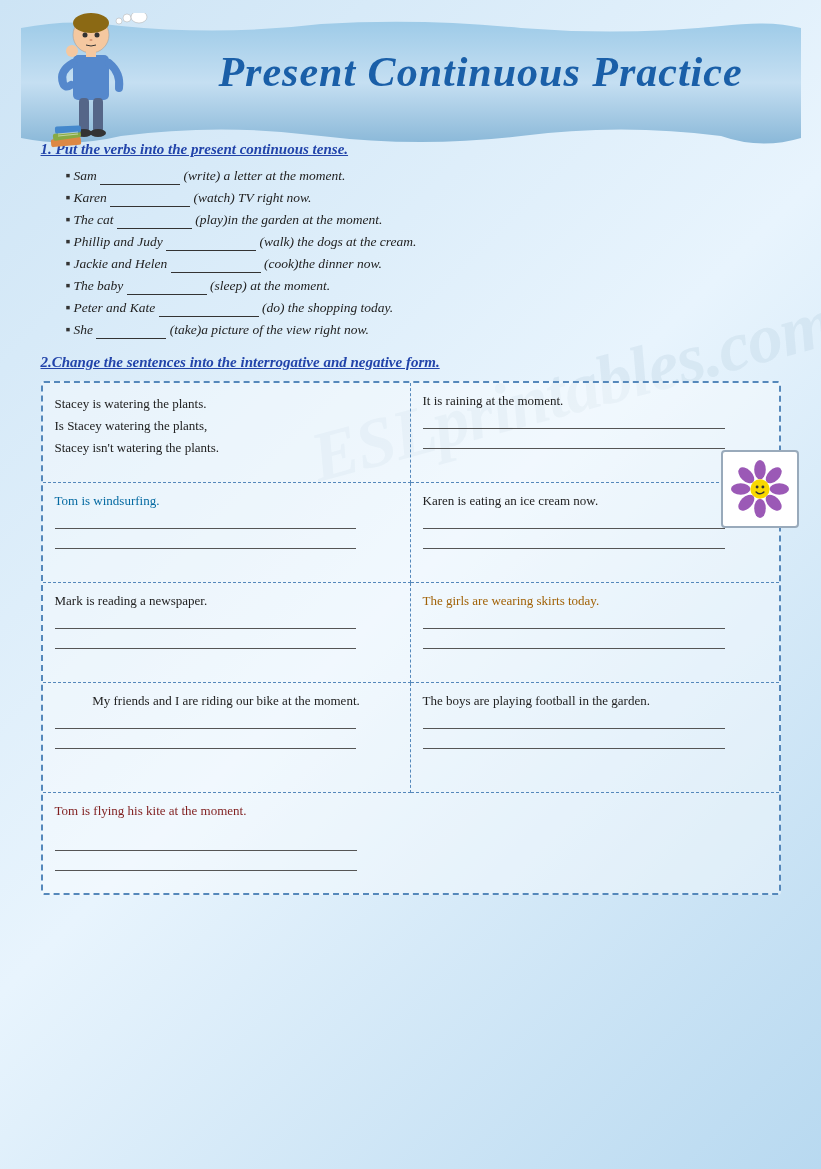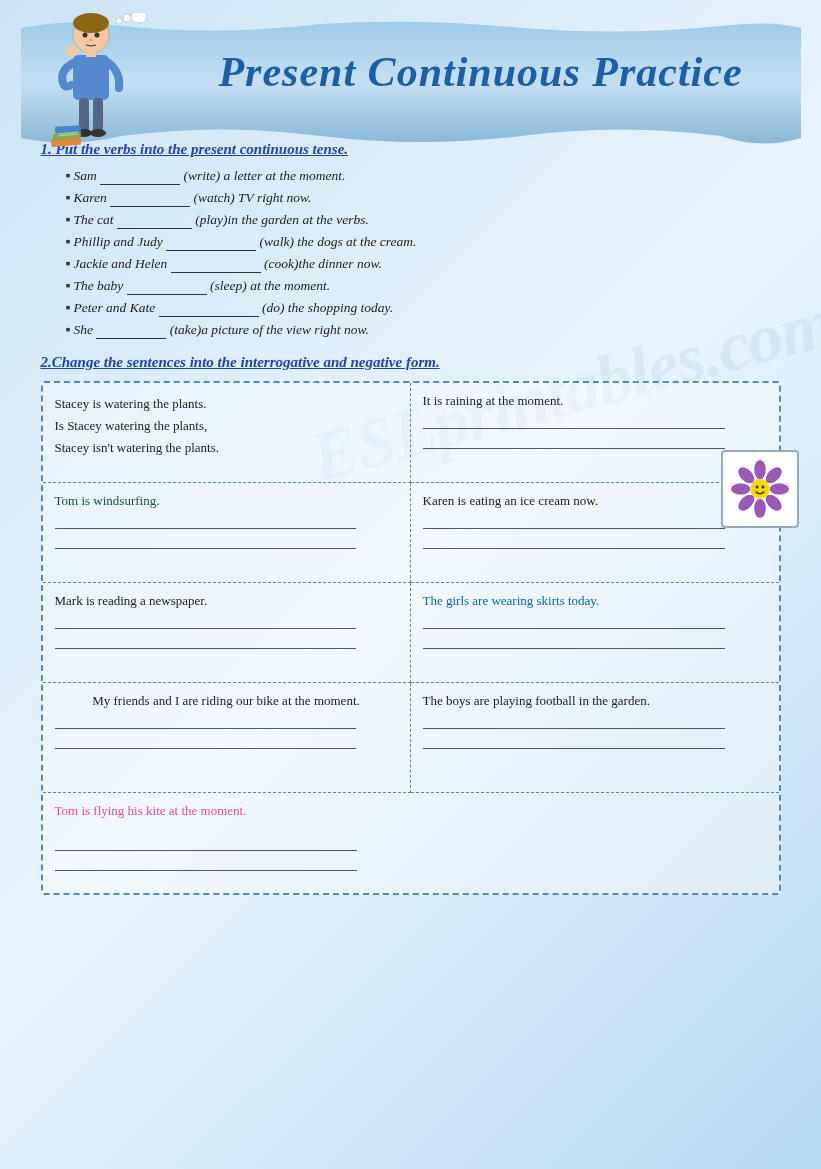--- a/index.html
+++ b/index.html
@@ -116,21 +116,21 @@
     <li style="font-style:italic;font-size:13.5px;color:#222;margin-bottom:5px;display:flex;align-items:baseline;gap:3px;">
       <span style="color:#333;font-size:14px;flex-shrink:0;">▪</span>
       <span><em>Sam</em> <span style="border-bottom:1px solid #333;display:inline-block;width:80px;">&nbsp;</span> <em>(write) a letter at the moment.</em></span>
     </li>
     <li style="font-style:italic;font-size:13.5px;color:#222;margin-bottom:5px;display:flex;align-items:baseline;gap:3px;">
       <span style="color:#333;font-size:14px;flex-shrink:0;">▪</span>
       <span><em>Karen</em> <span style="border-bottom:1px solid #333;display:inline-block;width:80px;">&nbsp;</span> <em>(watch) TV right now.</em></span>
     </li>
     <li style="font-style:italic;font-size:13.5px;color:#222;margin-bottom:5px;display:flex;align-items:baseline;gap:3px;">
       <span style="color:#333;font-size:14px;flex-shrink:0;">▪</span>
-      <span><em>The cat</em> <span style="border-bottom:1px solid #333;display:inline-block;width:75px;">&nbsp;</span> <em>(play)in the garden at the verbs.</em></span>
+      <span><em>The cat</em> <span style="border-bottom:1px solid #333;display:inline-block;width:75px;">&nbsp;</span> <em>(play)in the garden at the moment.</em></span>
     </li>
     <li style="font-style:italic;font-size:13.5px;color:#222;margin-bottom:5px;display:flex;align-items:baseline;gap:3px;">
       <span style="color:#333;font-size:14px;flex-shrink:0;">▪</span>
       <span><em>Phillip and Judy</em> <span style="border-bottom:1px solid #333;display:inline-block;width:90px;">&nbsp;</span> <em>(walk) the dogs at the cream.</em></span>
     </li>
     <li style="font-style:italic;font-size:13.5px;color:#222;margin-bottom:5px;display:flex;align-items:baseline;gap:3px;">
       <span style="color:#333;font-size:14px;flex-shrink:0;">▪</span>
       <span><em>Jackie and Helen</em> <span style="border-bottom:1px solid #333;display:inline-block;width:90px;">&nbsp;</span> <em>(cook)the dinner now.</em></span>
     </li>
     <li style="font-style:italic;font-size:13.5px;color:#222;margin-bottom:5px;display:flex;align-items:baseline;gap:3px;">
@@ -159,57 +159,57 @@
       </div>
     </div>
 
     <div style="padding:10px 12px 10px 12px;border-bottom:1px dashed #5588bb;min-height:100px;">
       <div style="font-size:13px;color:#222;margin-bottom:6px;">It is raining at the moment.</div>
       <span style="display:block;border-bottom:1px solid #555;width:88%;margin:6px 0;height:14px;"></span>
       <span style="display:block;border-bottom:1px solid #555;width:88%;margin:6px 0;height:14px;"></span>
     </div>
 
     <div style="padding:10px 12px 10px 12px;border-right:1px dashed #5588bb;border-bottom:1px dashed #5588bb;min-height:100px;">
-      <div style="font-size:13px;color:#14532d;margin-bottom:6px;">Tom is windsurfing.</div>
+      <div style="font-size:13px;color:#0369a1;margin-bottom:6px;">Tom is windsurfing.</div>
       <span style="display:block;border-bottom:1px solid #555;width:88%;margin:6px 0;height:14px;"></span>
       <span style="display:block;border-bottom:1px solid #555;width:88%;margin:6px 0;height:14px;"></span>
     </div>
 
     <div style="padding:10px 12px 10px 12px;border-bottom:1px dashed #5588bb;min-height:100px;">
       <div style="font-size:13px;color:#222;margin-bottom:6px;">Karen is eating an ice cream now.</div>
       <span style="display:block;border-bottom:1px solid #555;width:88%;margin:6px 0;height:14px;"></span>
       <span style="display:block;border-bottom:1px solid #555;width:88%;margin:6px 0;height:14px;"></span>
     </div>
 
     <div style="padding:10px 12px 10px 12px;border-right:1px dashed #5588bb;border-bottom:1px dashed #5588bb;min-height:100px;font-family:Liberation Serif, serif;">
       <div style="font-size:13px;color:#222;margin-bottom:6px;">Mark is reading a newspaper.</div>
       <span style="display:block;border-bottom:1px solid #555;width:88%;margin:6px 0;height:14px;"></span>
       <span style="display:block;border-bottom:1px solid #555;width:88%;margin:6px 0;height:14px;"></span>
     </div>
 
     <div style="padding:10px 12px 10px 12px;border-bottom:1px dashed #5588bb;min-height:100px;">
-      <div style="font-size:13px;color:#0369a1;margin-bottom:6px;">The girls are wearing skirts today.</div>
+      <div style="font-size:13px;color:#a16207;margin-bottom:6px;">The girls are wearing skirts today.</div>
       <span style="display:block;border-bottom:1px solid #555;width:88%;margin:6px 0;height:14px;"></span>
       <span style="display:block;border-bottom:1px solid #555;width:88%;margin:6px 0;height:14px;"></span>
     </div>
 
     <div style="padding:10px 12px 10px 12px;border-right:1px dashed #5588bb;border-bottom:1px dashed #5588bb;min-height:110px;text-align:center;">
       <div style="font-size:13px;color:#222;margin-bottom:6px;">My friends and I are riding our bike at the moment.</div>
       <span style="display:block;border-bottom:1px solid #555;width:88%;margin:6px 0;height:14px;"></span>
       <span style="display:block;border-bottom:1px solid #555;width:88%;margin:6px 0;height:14px;"></span>
     </div>
 
     <div style="padding:10px 12px 10px 12px;border-bottom:1px dashed #5588bb;min-height:110px;">
       <div style="font-size:13px;color:#222;margin-bottom:6px;">The boys are playing football in the garden.</div>
       <span style="display:block;border-bottom:1px solid #555;width:88%;margin:6px 0;height:14px;"></span>
       <span style="display:block;border-bottom:1px solid #555;width:88%;margin:6px 0;height:14px;"></span>
     </div>
 
 
     <div style="padding:10px 12px 10px 12px;min-height:100px;">
-      <div style="font-size:13px;color:#ec4899;margin-bottom:18px;">Tom is flying his kite at the moment.</div>
+      <div style="font-size:13px;color:#7f1d1d;margin-bottom:18px;">Tom is flying his kite at the moment.</div>
       <span style="display:block;border-bottom:1px solid #555;width:88%;margin:6px 0;height:14px;"></span>
       <span style="display:block;border-bottom:1px solid #555;width:88%;margin:6px 0;height:14px;"></span>
     </div>
 
   </div>
 
 </div>
 
 </body></html>

